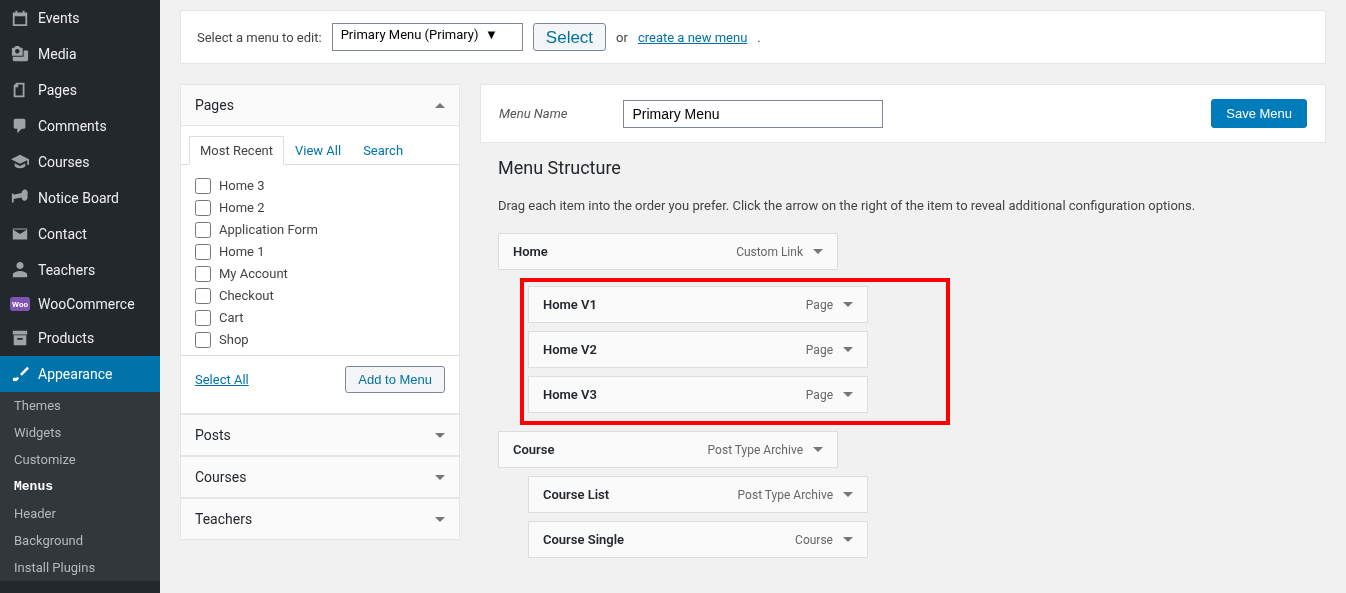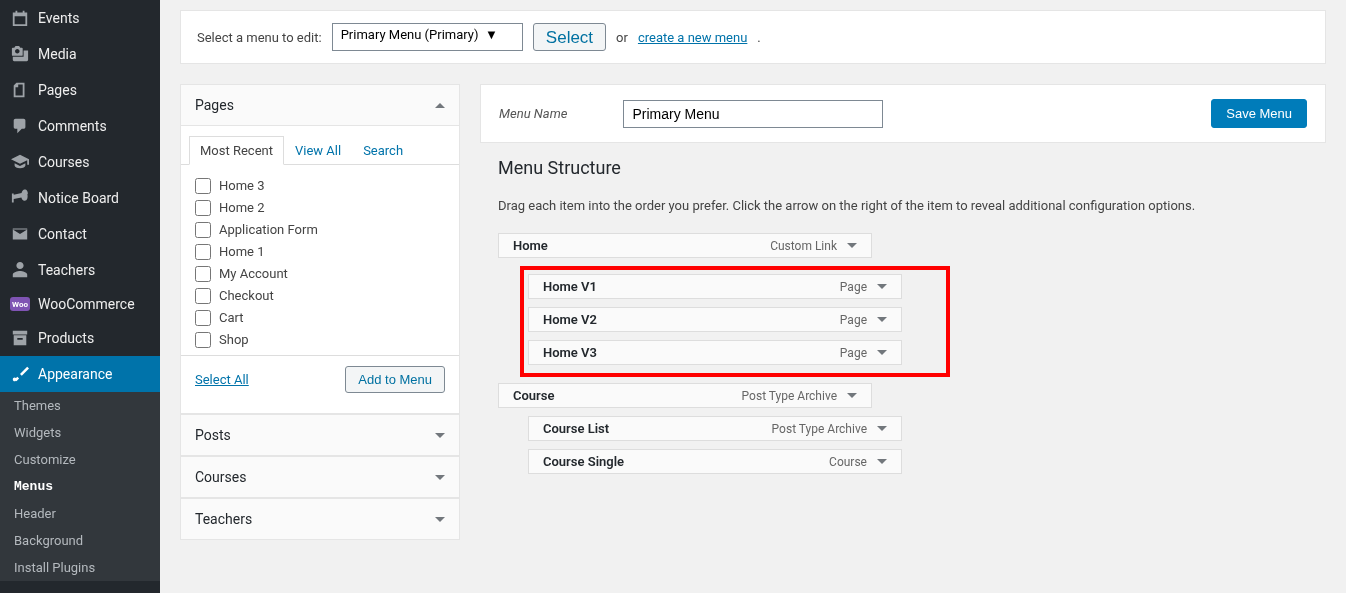--- a/index.html
+++ b/index.html
@@ -43,21 +43,21 @@
     .select-all { color: #0073aa; text-decoration: underline; font-size: 13px; cursor: pointer; }
     .add-btn { border: 1px solid #7e8993; background: #f3f5f6; padding: 5px 12px; font-size: 13px; color: #0071a1; cursor: pointer; border-radius: 3px; }
     .menu-settings { background: #fff; border: 1px solid #e5e5e5; padding: 14px 18px; display: flex; align-items: center; justify-content: space-between; }
     .menu-name-group { display: flex; align-items: center; gap: 12px; }
     .menu-name-group label { font-size: 13px; color: #555; font-style: italic; }
     .menu-name-input { border: 1px solid #7e8993; padding: 4px 8px; font-size: 14px; width: 260px; height: 28px; margin-left: 44px; }
     .save-btn { background: #007cba; border: 1px solid #007cba; color: #fff; padding: 6px 14px; font-size: 13px; border-radius: 3px; cursor: pointer; }
     .structure-section { padding: 14px 18px 20px 18px; background: transparent; }
     .structure-section h3 { font-size: 18px; font-weight: 400; color: #23282d; margin-bottom: 20px; }
     .structure-help { font-size: 13px; color: #444; margin-bottom: 20px; }
-    .menu-tree-item { background: #fafafa; border: 1px solid #ddd; padding: 4px 14px; display: flex; align-items: center; justify-content: space-between; width: 374px; margin-bottom: 8px; cursor: move; }
+    .menu-tree-item { background: #fafafa; border: 1px solid #ddd; padding: 10px 14px; display: flex; align-items: center; justify-content: space-between; width: 340px; margin-bottom: 8px; cursor: move; }
     .menu-tree-item.depth-1 { margin-left: 30px; }
     .menu-tree-item .item-title { font-size: 13px; font-weight: 600; color: #23282d; }
     .menu-tree-item .item-meta { display: flex; align-items: center; gap: 10px; color: #666; font-size: 12px; }
     .highlight-box { border: 4px solid #ff0000; padding: 4px 4px 0 4px; width: 430px; margin-left: 22px; margin-bottom: 6px; }
     .highlight-box .menu-tree-item.depth-1 { margin-left: 0; }
     .triangle-down { width: 0; height: 0; border-left: 5px solid transparent; border-right: 5px solid transparent; border-top: 5px solid #72777c; display: inline-block; }
     .triangle-up { width: 0; height: 0; border-left: 5px solid transparent; border-right: 5px solid transparent; border-bottom: 5px solid #72777c; display: inline-block; }
     svg { fill: currentColor; }
   </style>
 </head>

